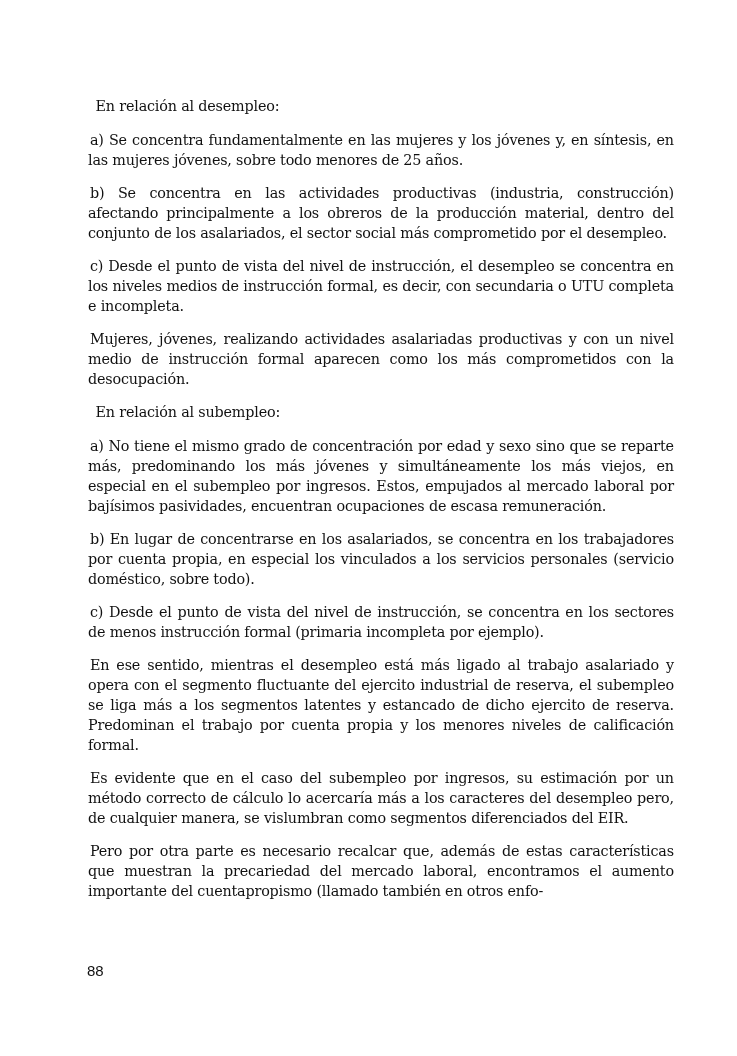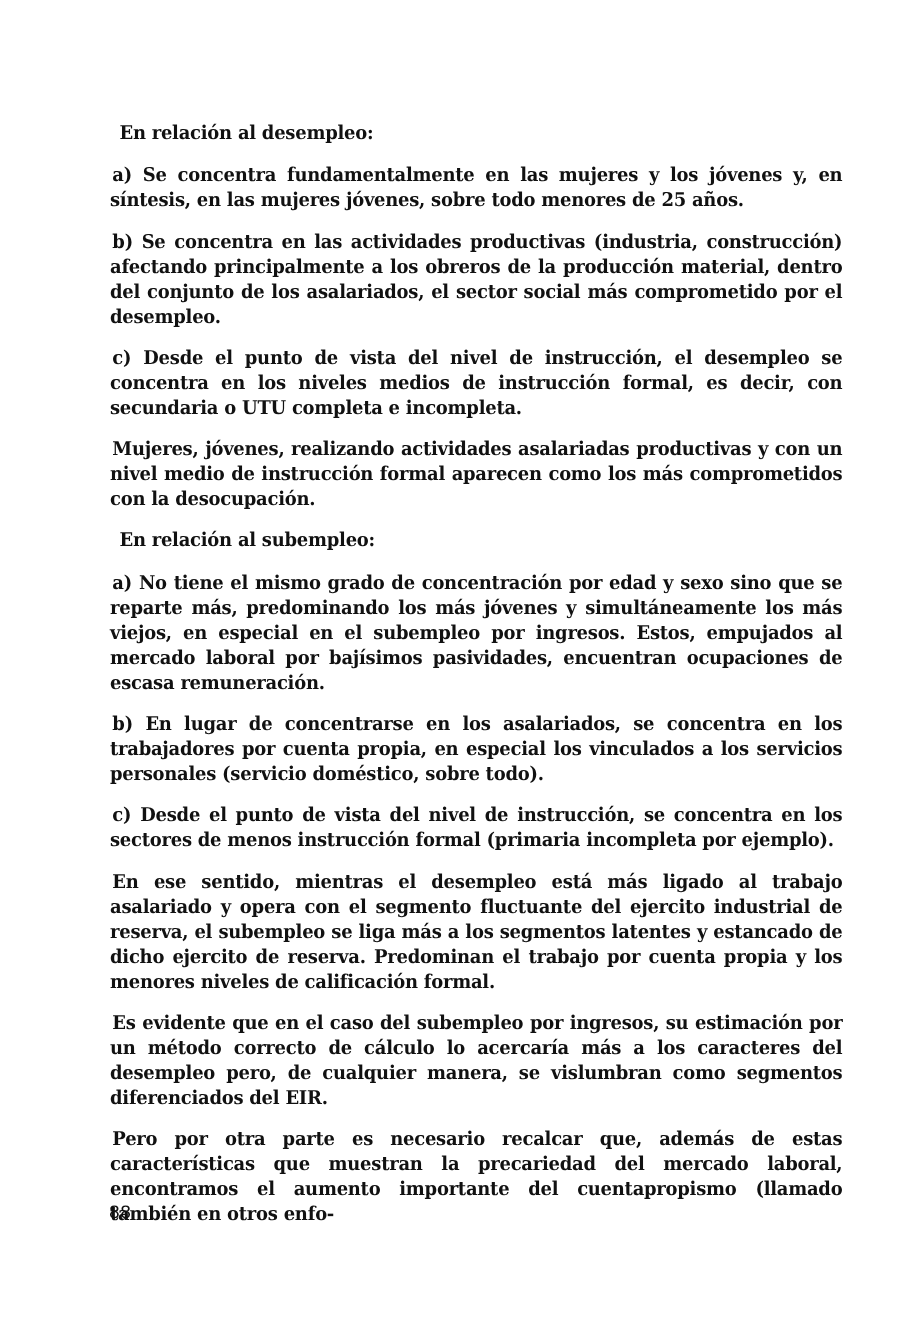--- a/index.html
+++ b/index.html
@@ -13,21 +13,20 @@
       position: relative;
       overflow: hidden;
       font-family: "DejaVu Serif", "Liberation Serif", serif;
       color: #111111;
     }
     .page {
       position: absolute;
       left: 88px;
       top: 96px;
       width: 586px;
-      font-weight: bold;
     }
     .para {
       font-size: 15.2px;
       line-height: 20px;
       text-align: justify;
       text-indent: 2px;
       margin: 0 0 13px 0;
       letter-spacing: -0.2px;
       word-spacing: 0px;
       transform: scaleX(0.945);
@@ -36,21 +35,21 @@
     }
     .heading {
       text-indent: 8px;
       margin-bottom: 14px;
     }
     .page-number {
       position: absolute;
       left: 87px;
       top: 962px;
       font-size: 15px;
-      font-family: Liberation Mono, monospace;
+      font-family: Liberation Sans, sans-serif;
       color: #111111;
     }
   </style>
 </head>
 <body>
 
 <div class="page">
   <p class="para heading">En relación al desempleo:</p>
   <p class="para">a) Se concentra fundamentalmente en las mujeres y los jóvenes y, en síntesis, en las mujeres jóvenes, sobre todo menores de 25 años.</p>
   <p class="para">b) Se concentra en las actividades productivas (industria, construcción) afectando principalmente a los obreros de la producción material, dentro del conjunto de los asalariados, el sector social más comprometido por el desempleo.</p>

